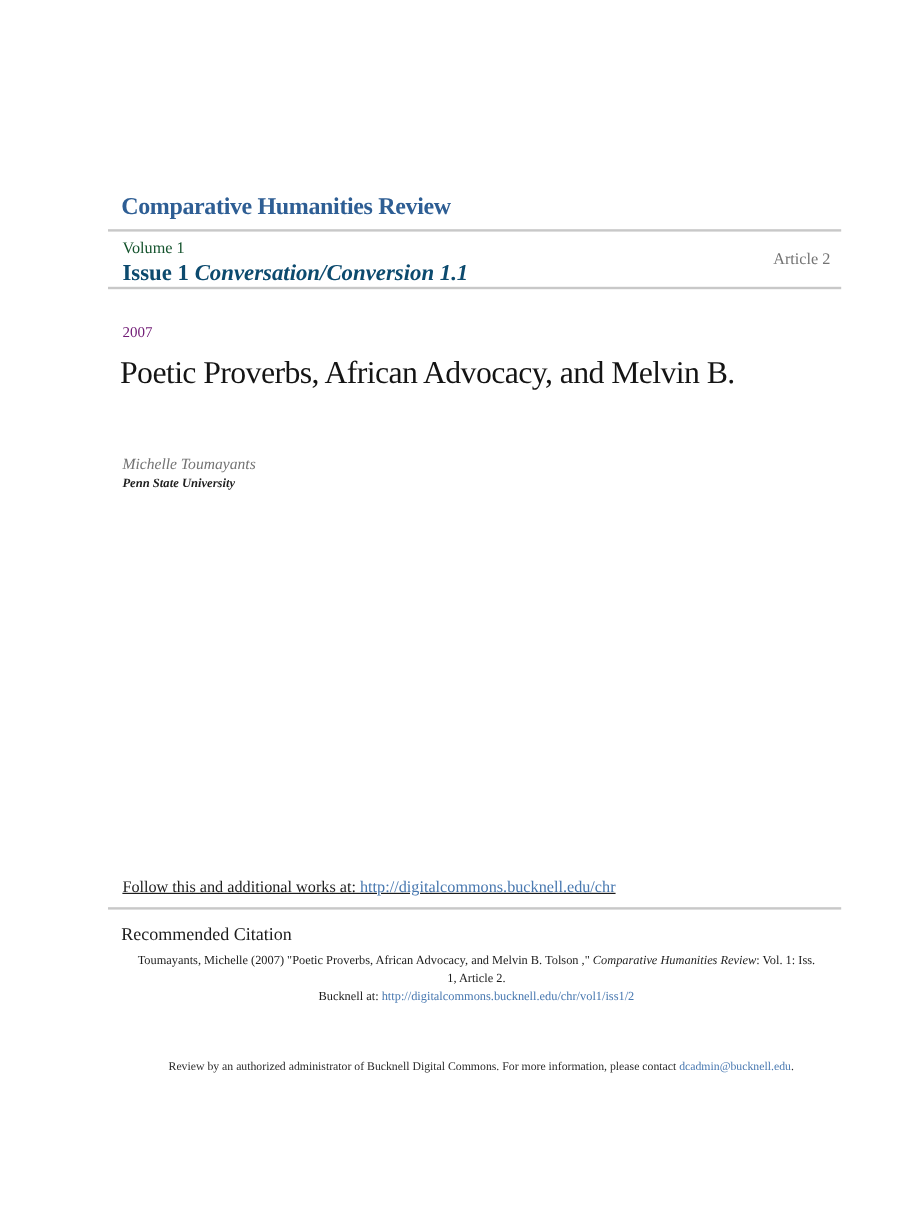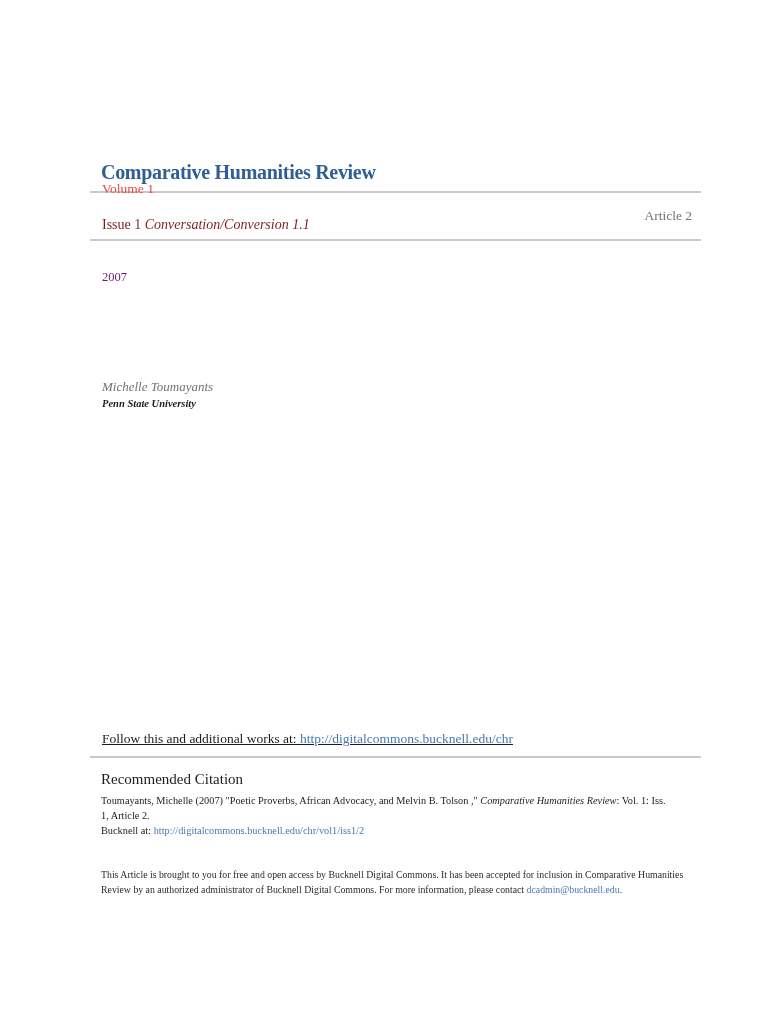--- a/index.html
+++ b/index.html
@@ -2,37 +2,37 @@
 <html><head>
 <meta charset="utf-8">
 <style>
   * { margin: 0; padding: 0; box-sizing: border-box; }
   html, body { width: 768px; height: 1024px; background: #ffffff; }
   body {
     position: relative;
     font-family: "Liberation Serif", "DejaVu Serif", serif;
     overflow: hidden;
   }
-  .abs { position: absolute; }
+  .abs { position: absolute; text-align: center; }
 
   .journal-title {
     left: 101px; top: 161px;
     font-size: 20px; font-weight: bold; letter-spacing: -0.3px;
     color: #2e5e94;
   }
   .rule {
     left: 90px; width: 611px; height: 2px;
     background: #c8c8c8;
   }
   .rule-1 { top: 191px; }
   .rule-2 { top: 239px; }
   .rule-3 { top: 756px; }
 
-  .volume-line { left: 102px; top: 181px; font-size: 13.5px; color: #ef4444; }
-  .issue-line  { left: 102px; top: 217px; font-size: 14px; color: #7f1d1d; }
+  .volume-line { left: 102px; top: 199px; font-size: 13.5px; color: #14532d; }
+  .issue-line  { left: 102px; top: 217px; font-size: 19px; color: #0c4a6e; font-weight: bold; }
   .issue-line .issue-title { font-style: italic; }
   .article-label { right: 76px; top: 208px; font-size: 13.5px; color: #737373; }
 
   .pub-year { left: 102px; top: 270px; font-size: 12.5px; color: #701a75; }
 
   .article-title {
     left: 100px; top: 293px;
     font-size: 26.5px; line-height: 34px; letter-spacing: -0.5px;
     color: #141414; font-weight: normal;
   }
@@ -73,35 +73,36 @@
   <span>Issue 1 </span><span class="issue-title">Conversation/Conversion 1.1</span>
 </div>
 
 <div class="abs article-label">Article 2</div>
 
 <div class="abs rule rule-2"></div>
 
 <div class="abs pub-year">2007</div>
 
 <h1 class="abs article-title">
+  <span>Poetic Proverbs, African Advocacy, and Melvin B.</span>
 </h1>
 
 <div class="abs author-name">Michelle Toumayants</div>
 <div class="abs author-affiliation">Penn State University</div>
 
 <div class="abs follow-line">
   <span>Follow this and additional works at: </span><a class="link">http://digitalcommons.bucknell.edu/chr</a>
 </div>
 
 <div class="abs rule rule-3"></div>
 
 <div class="abs citation-heading">Recommended Citation</div>
 
 <div class="abs citation-body">
   <span>Toumayants, Michelle (2007) "Poetic Proverbs, African Advocacy, and Melvin B. Tolson ," </span><span class="journal-italic">Comparative Humanities Review</span><span>: Vol. 1: Iss.</span><br>
   <span>1, Article 2.</span><br>
   <span>Bucknell at: </span><a class="link">http://digitalcommons.bucknell.edu/chr/vol1/iss1/2</a>
 </div>
 
 <div class="abs footer-note">
-  <span>This Article is brought to you for free and open access by Bucknell Digital Commons. It has been accepted for inclusion in Comparative Humanities</span><br>
+  <br>
   <span>Review by an authorized administrator of Bucknell Digital Commons. For more information, please contact </span><a class="link">dcadmin@bucknell.edu</a><span>.</span>
 </div>
 
 </body></html>

